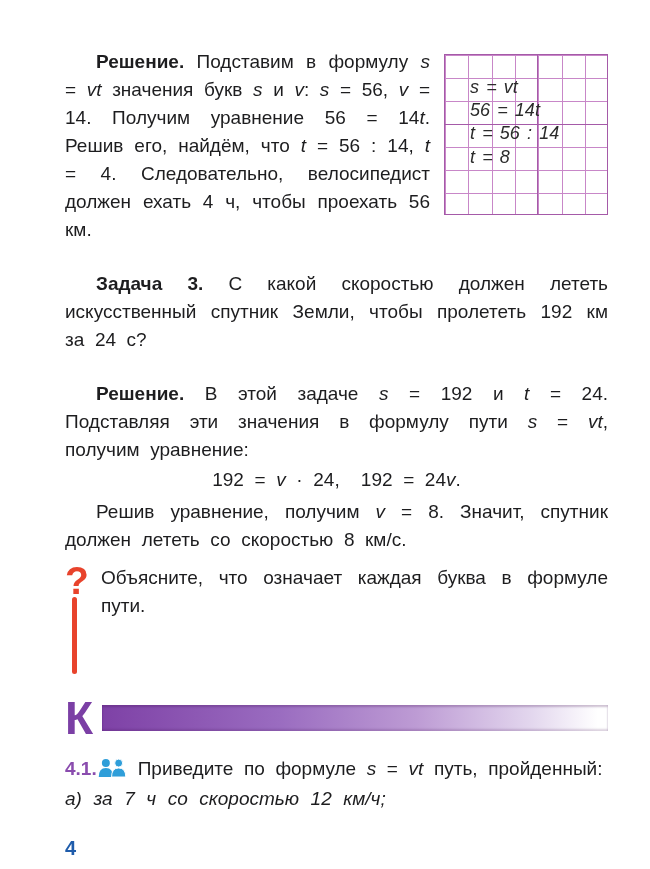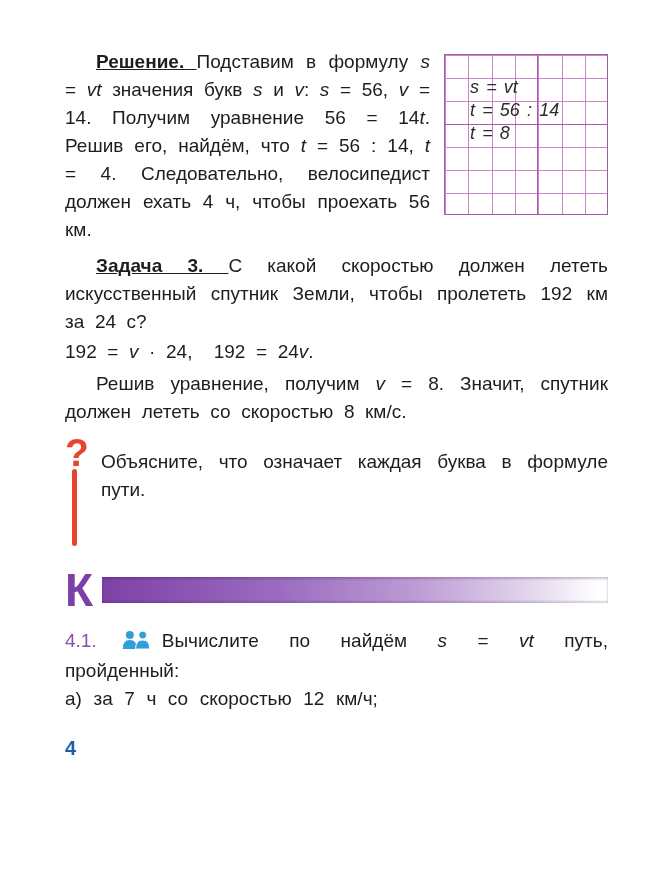--- a/index.html
+++ b/index.html
@@ -16,21 +16,21 @@
   }
   *{box-sizing:border-box;margin:0;padding:0;}
   html,body{width:650px;height:869px;background:#fff;overflow:hidden;}
   body{
     font-family:"Liberation Sans","DejaVu Sans",sans-serif;
     color:var(--c-text);
     font-size:19px;
     line-height:28px;
   }
   .page{width:650px;height:869px;padding:48px 42px 0 65px;position:relative;background:#fff;}
-  .b{font-weight:700;text-decoration:underline;}
+  .b{font-weight:700;}
   .i{font-style:italic;}
   p.body{
     text-align:justify;
     word-spacing:0.28em;
   }
   .indent{text-indent:31px;}
 
   
   .notebook-wrap{
     float:right;
@@ -47,23 +47,24 @@
   .notebook-text{
     position:absolute;left:25px;top:21px;right:2px;
     font-style:italic;
     font-size:18px;line-height:23.2px;
     color:var(--c-hand);
     white-space:nowrap;
     word-spacing:0.12em;
   }
 
   .solution-1{overflow:hidden;}
-  .para{margin-top:8px;}
+  .para{margin-top:26px;}
 
   .equation{
+    text-align:center;
     margin:2px 0 4px 0;
     word-spacing:0.28em;
   }
 
   
   .question-block{
     display:flex;
     margin-top:10px;
   }
   .q-icon-col{
@@ -76,21 +77,21 @@
     color:var(--c-red);
     letter-spacing:0;
   }
   .q-stem{
     width:4.5px;height:77px;
     margin:1px 0 0 7px;
     background:var(--c-red);
     border-radius:2.5px;
   }
   .q-text{flex:1;}
-  .q-text p{text-align:justify;word-spacing:0.28em;margin-top:12px;}
+  .q-text p{text-align:justify;word-spacing:0.28em;}
 
   
   .section-marker{
     display:flex;align-items:center;
     margin-top:24px;
     height:40px;
   }
   .section-letter{
     font-size:46px;font-weight:700;
     color:var(--c-purple);
@@ -100,52 +101,54 @@
   .section-bar{
     flex:1;height:26px;
     background:linear-gradient(to right, var(--c-gradstart) 0%, #9a6cc0 35%, #bd9bd4 62%, #e3d7ee 85%, #ffffff 98%);
     box-shadow:inset 0 2px 2px rgba(60,10,80,.25), inset 0 -2px 2px rgba(60,10,80,.18);
   }
 
   
   .exercise{margin-top:17px;}
   .exercise .lead{text-align:justify;word-spacing:0.28em;}
   .ex-num{
-    font-weight:400;color:var(--c-purplenum);
-    margin-right:24px;
+    font-weight:700;color:var(--c-purplenum);
+    margin-right:0;
   }
   .pair-icon{display:inline-block;vertical-align:-2px;margin-right:10px;}
-  .ex-item{word-spacing:0.33em;}
+  .ex-item{word-spacing:0.33em;font-style:italic;}
 
   .page-number{
     margin-top:21px;
     font-weight:700;font-size:20px;
     color:var(--c-bluepage);
   }
 </style>
 </head>
 <body>
 
 <div class="page">
 
   <div class="solution-1">
     <div class="notebook-wrap">
       <div class="grid-dark-v"></div>
       <div class="grid-dark-h"></div>
       <div class="notebook-text">
         <div>s = vt</div>
+        <div>56 = 14t</div>
         <div>t = 56 : 14</div>
         <div>t = 8</div>
       </div>
     </div>
     <p class="body indent"><span class="b">Решение. </span><span>Подставим в формулу </span><span class="i">s</span><span> = </span><span class="i">vt</span><span> значения букв </span><span class="i">s</span><span> и </span><span class="i">v</span><span>: </span><span class="i">s</span><span> = 56, </span><span class="i">v</span><span> = 14. Получим уравнение 56 = 14</span><span class="i">t</span><span>. Решив его, найдём, что </span><span class="i">t</span><span> = 56 : 14, </span><span class="i">t</span><span> = 4. Следовательно, велосипедист должен ехать 4 ч, чтобы проехать 56 км.</span></p>
   </div>
 
   <p class="body indent para"><span class="b">Задача 3. </span><span>С какой скоростью должен лететь искусственный спутник Земли, чтобы пролететь 192 км за 24 с?</span></p>
 
+  <p class="body indent para"><span class="b">Решение. </span><span>В этой задаче </span><span class="i">s</span><span> = 192 и </span><span class="i">t</span><span> = 24. Подставляя эти значения в формулу пути </span><span class="i">s</span><span> = </span><span class="i">vt</span><span>, получим уравнение:</span></p>
 
   <p class="equation"><span>192 = </span><span class="i">v</span><span> · 24,&nbsp; 192 = 24</span><span class="i">v</span><span>.</span></p>
 
   <p class="body indent"><span>Решив уравнение, получим </span><span class="i">v</span><span> = 8. Значит, спутник должен лететь со скоростью 8 км/с.</span></p>
 
   <div class="question-block">
     <div class="q-icon-col">
       <span class="q-mark">?</span>
       <div class="q-stem"></div>
     </div>
@@ -162,19 +165,19 @@
   <div class="exercise">
     <p class="lead"><span class="ex-num">4.1.</span><span class="pair-icon"><svg width="31" height="18" viewBox="0 0 32 19">
             <g fill="var(--c-blueicon)">
               <circle cx="9" cy="4.3" r="4.2"></circle>
               <path d="M1.5 19 q0-9.5 7.5-9.5 q7.5 0 7.5 9.5 z"></path>
             </g>
             <g fill="var(--c-blueicon)" stroke="#ffffff" stroke-width="1">
               <circle cx="22.5" cy="4.3" r="4.2"></circle>
               <path d="M15 19 q0-9.5 7.5-9.5 q7.5 0 7.5 9.5 z"></path>
             </g>
-          </svg></span><span><span>Вычислите по найдём </span><span class="i">s</span><span> = </span><span class="i">vt</span><span> путь, пройденный:</span></span></p>
+          </svg></span><span><span>Приведите по формуле </span><span class="i">s</span><span> = </span><span class="i">vt</span><span> путь, пройденный:</span></span></p>
     <p class="ex-item">а) за 7 ч со скоростью 12 км/ч;</p>
   </div>
 
   <div class="page-number">4</div>
 
 </div>
 
 </body></html>

